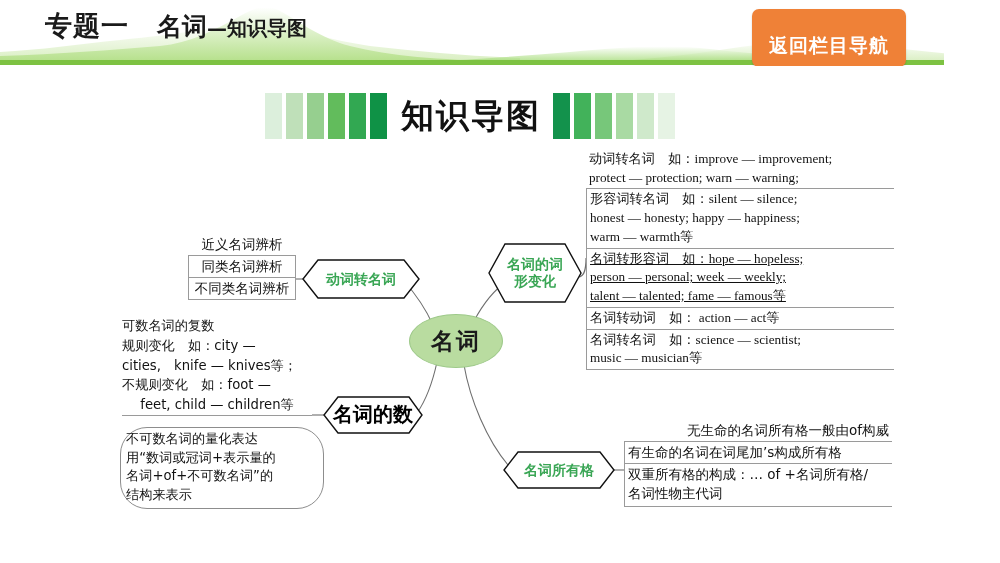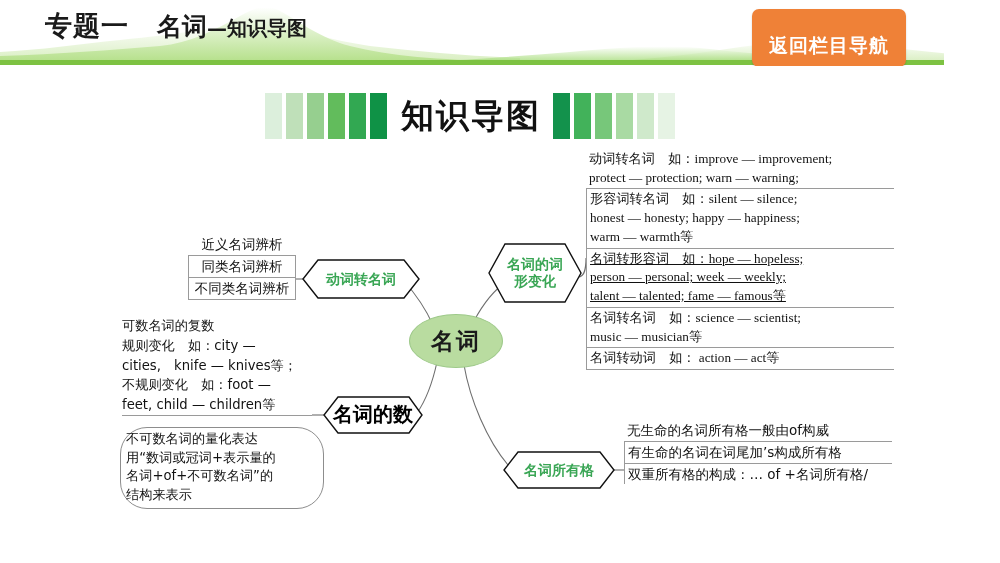--- a/index.html
+++ b/index.html
@@ -210,21 +210,21 @@
   <div class="tline" style="text-align:center;border-top:0;">近义名词辨析</div>
   <div class="tline" style="text-align:center;border-left:1px solid #9a9a9a;border-right:1px solid #9a9a9a;">同类名词辨析</div>
   <div class="tline" style="text-align:center;border-left:1px solid #9a9a9a;border-right:1px solid #9a9a9a;">不同类名词辨析</div>
 </div>
 
 <div class="plain cjk" style="left:122px;top:316px;width:200px;">
   <div>可数名词的复数</div>
   <div>规则变化　如：city —</div>
   <div>cities,　knife — knives等；</div>
   <div>不规则变化　如：foot —</div>
-  <div class="u" style="width:190px;">feet, child — children等</div>
+  <div class="u" style="width:190px;text-align:center;">feet, child — children等</div>
 </div>
 <div class="tbox cjk boxed" style="left:120px;top:427px;width:192px;border-radius:27px;">
   <div>不可数名词的量化表达</div>
   <div>用“数词或冠词+表示量的</div>
   <div>名词+of+不可数名词”的</div>
   <div>结构来表示</div>
 </div>
 
 <div class="tbox" style="left:586px;top:150px;width:308px;">
 
@@ -239,27 +239,28 @@
     <div>warm — warmth等</div>
   </div>
 
   <div style="border-bottom:1px solid #9a9a9a;border-left:1px solid #9a9a9a;padding:1px 3px 1px 3px;text-decoration:underline;">
     <div>名词转形容词　如：hope — hopeless;</div>
     <div>person — personal; week — weekly;</div>
     <div>talent — talented; fame — famous等</div>
   </div>
 
   <div style="border-bottom:1px solid #9a9a9a;border-left:1px solid #9a9a9a;padding:1px 3px 1px 3px;">
+    <div>名词转动词　如： action — act等</div>
+  </div>
+
+  <div style="border-bottom:1px solid #9a9a9a;border-left:1px solid #9a9a9a;padding:1px 3px 1px 3px;">
     <div>名词转名词　如：science — scientist;</div>
     <div>music — musician等</div>
   </div>
 
-  <div style="border-bottom:1px solid #9a9a9a;border-left:1px solid #9a9a9a;padding:1px 3px 1px 3px;">
-    <div>名词转动词　如： action — act等</div>
-  </div>
-
 </div>
 
 <div class="tbox cjk" style="left:624px;top:421px;width:268px;font-size:13.5px;">
-  <div style="border-bottom:1px solid #9a9a9a;padding:0 3px 1px 3px;">无生命的名词所有格一般由of构威</div>
+  <div style="border-bottom:1px solid #9a9a9a;padding:0 3px 1px 3px;text-align:right;">无生命的名词所有格一般由of构威</div>
   <div style="border-bottom:1px solid #9a9a9a;border-left:1px solid #9a9a9a;padding:1px 3px 1px 3px;">有生命的名词在词尾加’s构成所有格</div>
   <div style="border-left:1px solid #9a9a9a;padding:1px 3px 0 3px;">双重所有格的构成：… of +名词所有格/</div>
+  <div style="border-bottom:1px solid #9a9a9a;border-left:1px solid #9a9a9a;padding:0 3px 2px 3px;">名词性物主代词</div>
 </div>
 
 </body></html>

